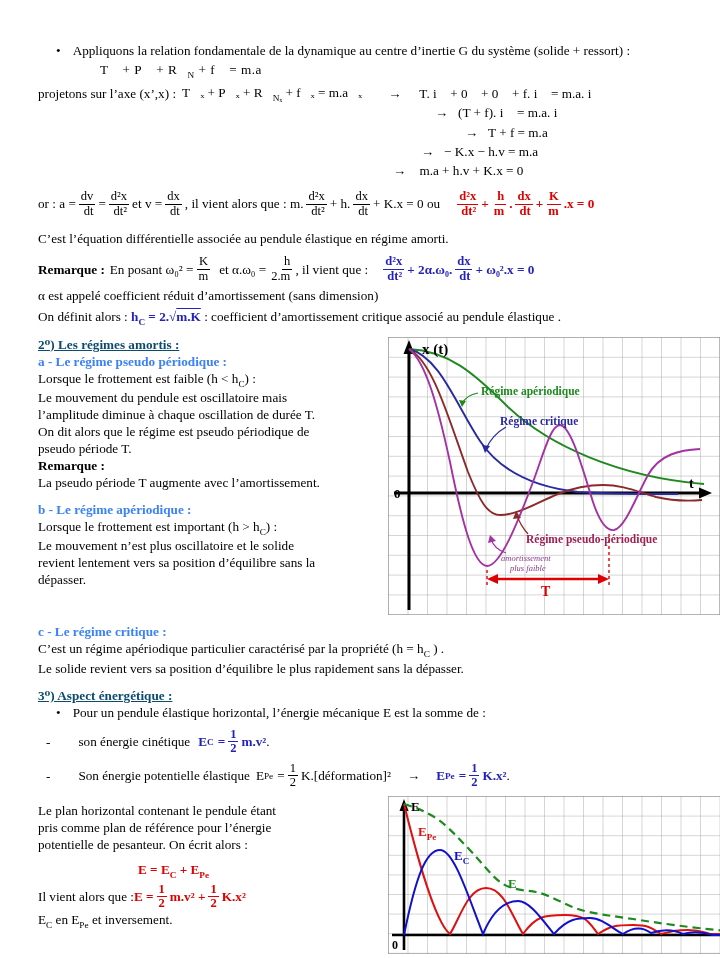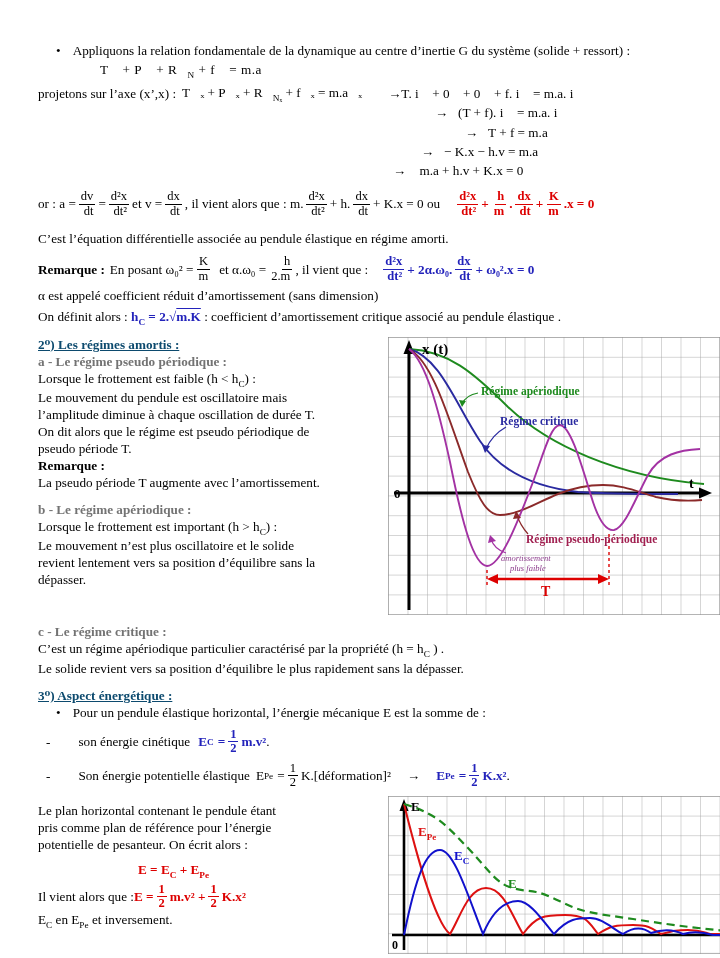--- a/index.html
+++ b/index.html
@@ -12,21 +12,21 @@
   }
   .row { display:flex; align-items:center; white-space:nowrap; }
   .frac { display:inline-flex; flex-direction:column; align-items:flex-end;
           vertical-align:middle; line-height:1.08; font-size:0.95em; margin:0 3px; }
   .frac .num { display:block; border-bottom:1.3px solid currentColor; padding:0 2px; }
   .frac .den { display:block; padding:0 2px; }
   sub { font-size:0.7em; }
   .red  { color:#dd0000; font-weight:bold; }
   .blue { color:#2323bb; font-weight:bold; }
   .green-h { color:#0c4a6e; font-weight:bold;text-decoration:underline; }
-  .blue-h  { color:#737373; font-weight:bold; }
+  .blue-h  { color:#3b82f6; font-weight:bold; }
   .bold { font-weight:bold; }
   .bullet-line { display:flex; gap:12px; margin-bottom:2px; padding-left:18px; }
   .eq-vec { margin-left:62px; margin-bottom:3px; letter-spacing:0.5px; }
   .chain div { line-height:1.45; }
   .sqrt-rad { text-decoration:overline; }
   .sec2-row { display:flex; margin-top:10px; }
   .sec2-left { width:350px; flex:none; }
   .sec2-left div { line-height:1.28; }
   .graph-box { flex:none; }
   .bot-row { display:flex; margin-top:6px;gap:48px; }
@@ -44,21 +44,21 @@
     <span>•</span>
     <span>Appliquons la relation fondamentale de la dynamique au centre d’inertie G du système (solide + ressort) :</span>
   </div>
 
   <div class="eq-vec"><span>T⃗ + P⃗ + R⃗</span><sub>N</sub><span> + f⃗ = m.a⃗</span></div>
 
   <div class="row">
     <span>projetons sur l’axe (x’,x) :</span>
     <span style="margin-left:6px"><span>T⃗ₓ + P⃗ₓ + R⃗</span><sub>Nₓ</sub><span> + f⃗ₓ = m.a⃗ₓ</span></span>
     <span style="margin-left:26px">→</span>
-    <span style="">T. i⃗  +  0⃗ +  0⃗  + f. i⃗  = m.a. i⃗</span>
+    <span style="margin-left:18px">T. i⃗  +  0⃗ +  0⃗  + f. i⃗  = m.a. i⃗</span>
   </div>
 
   <div class="chain">
     <div style="margin-left:397px"><span>→</span>&nbsp;&nbsp;&nbsp;<span>(T + f). i⃗  = m.a. i⃗</span></div>
     <div style="margin-left:427px"><span>→</span>&nbsp;&nbsp;&nbsp;<span>T + f = m.a</span></div>
     <div style="margin-left:383px"><span>→</span>&nbsp;&nbsp;&nbsp;<span>− K.x − h.v = m.a</span></div>
     <div style="margin-left:355px"><span>→</span>&nbsp;&nbsp;&nbsp;&nbsp;<span>m.a + h.v + K.x = 0</span></div>
   </div>
 
   <div class="row" style="margin-top:10px">

